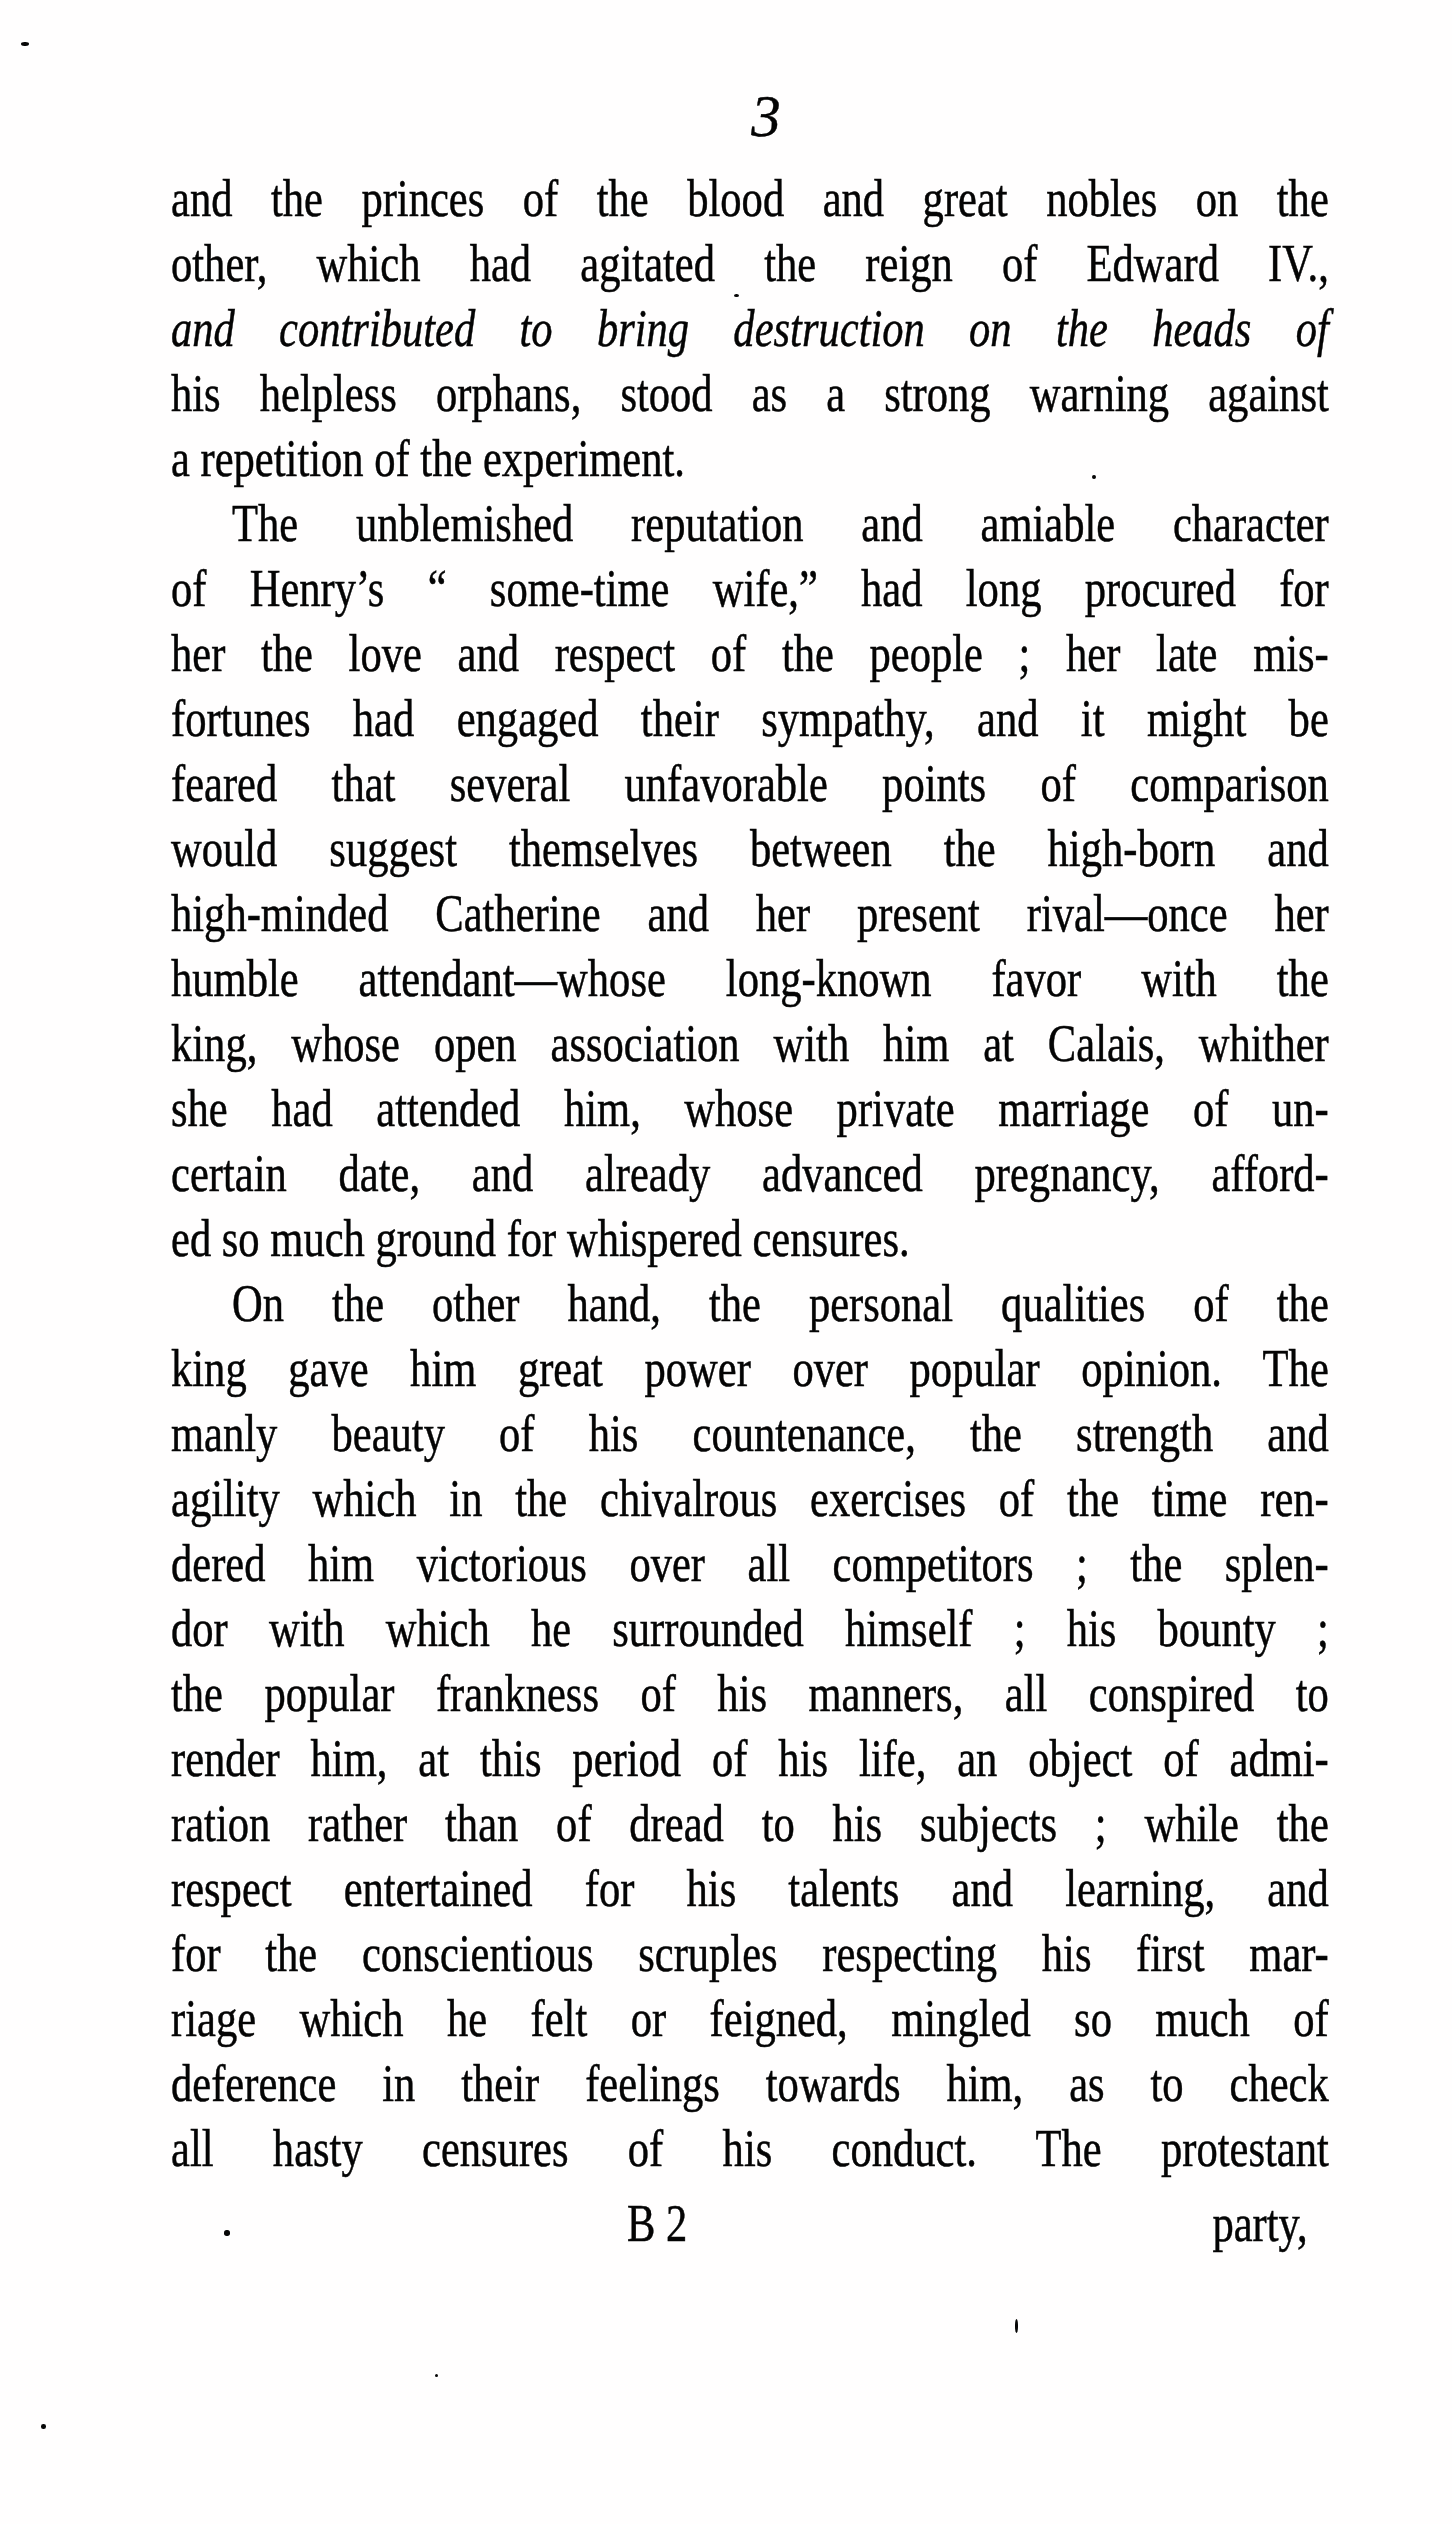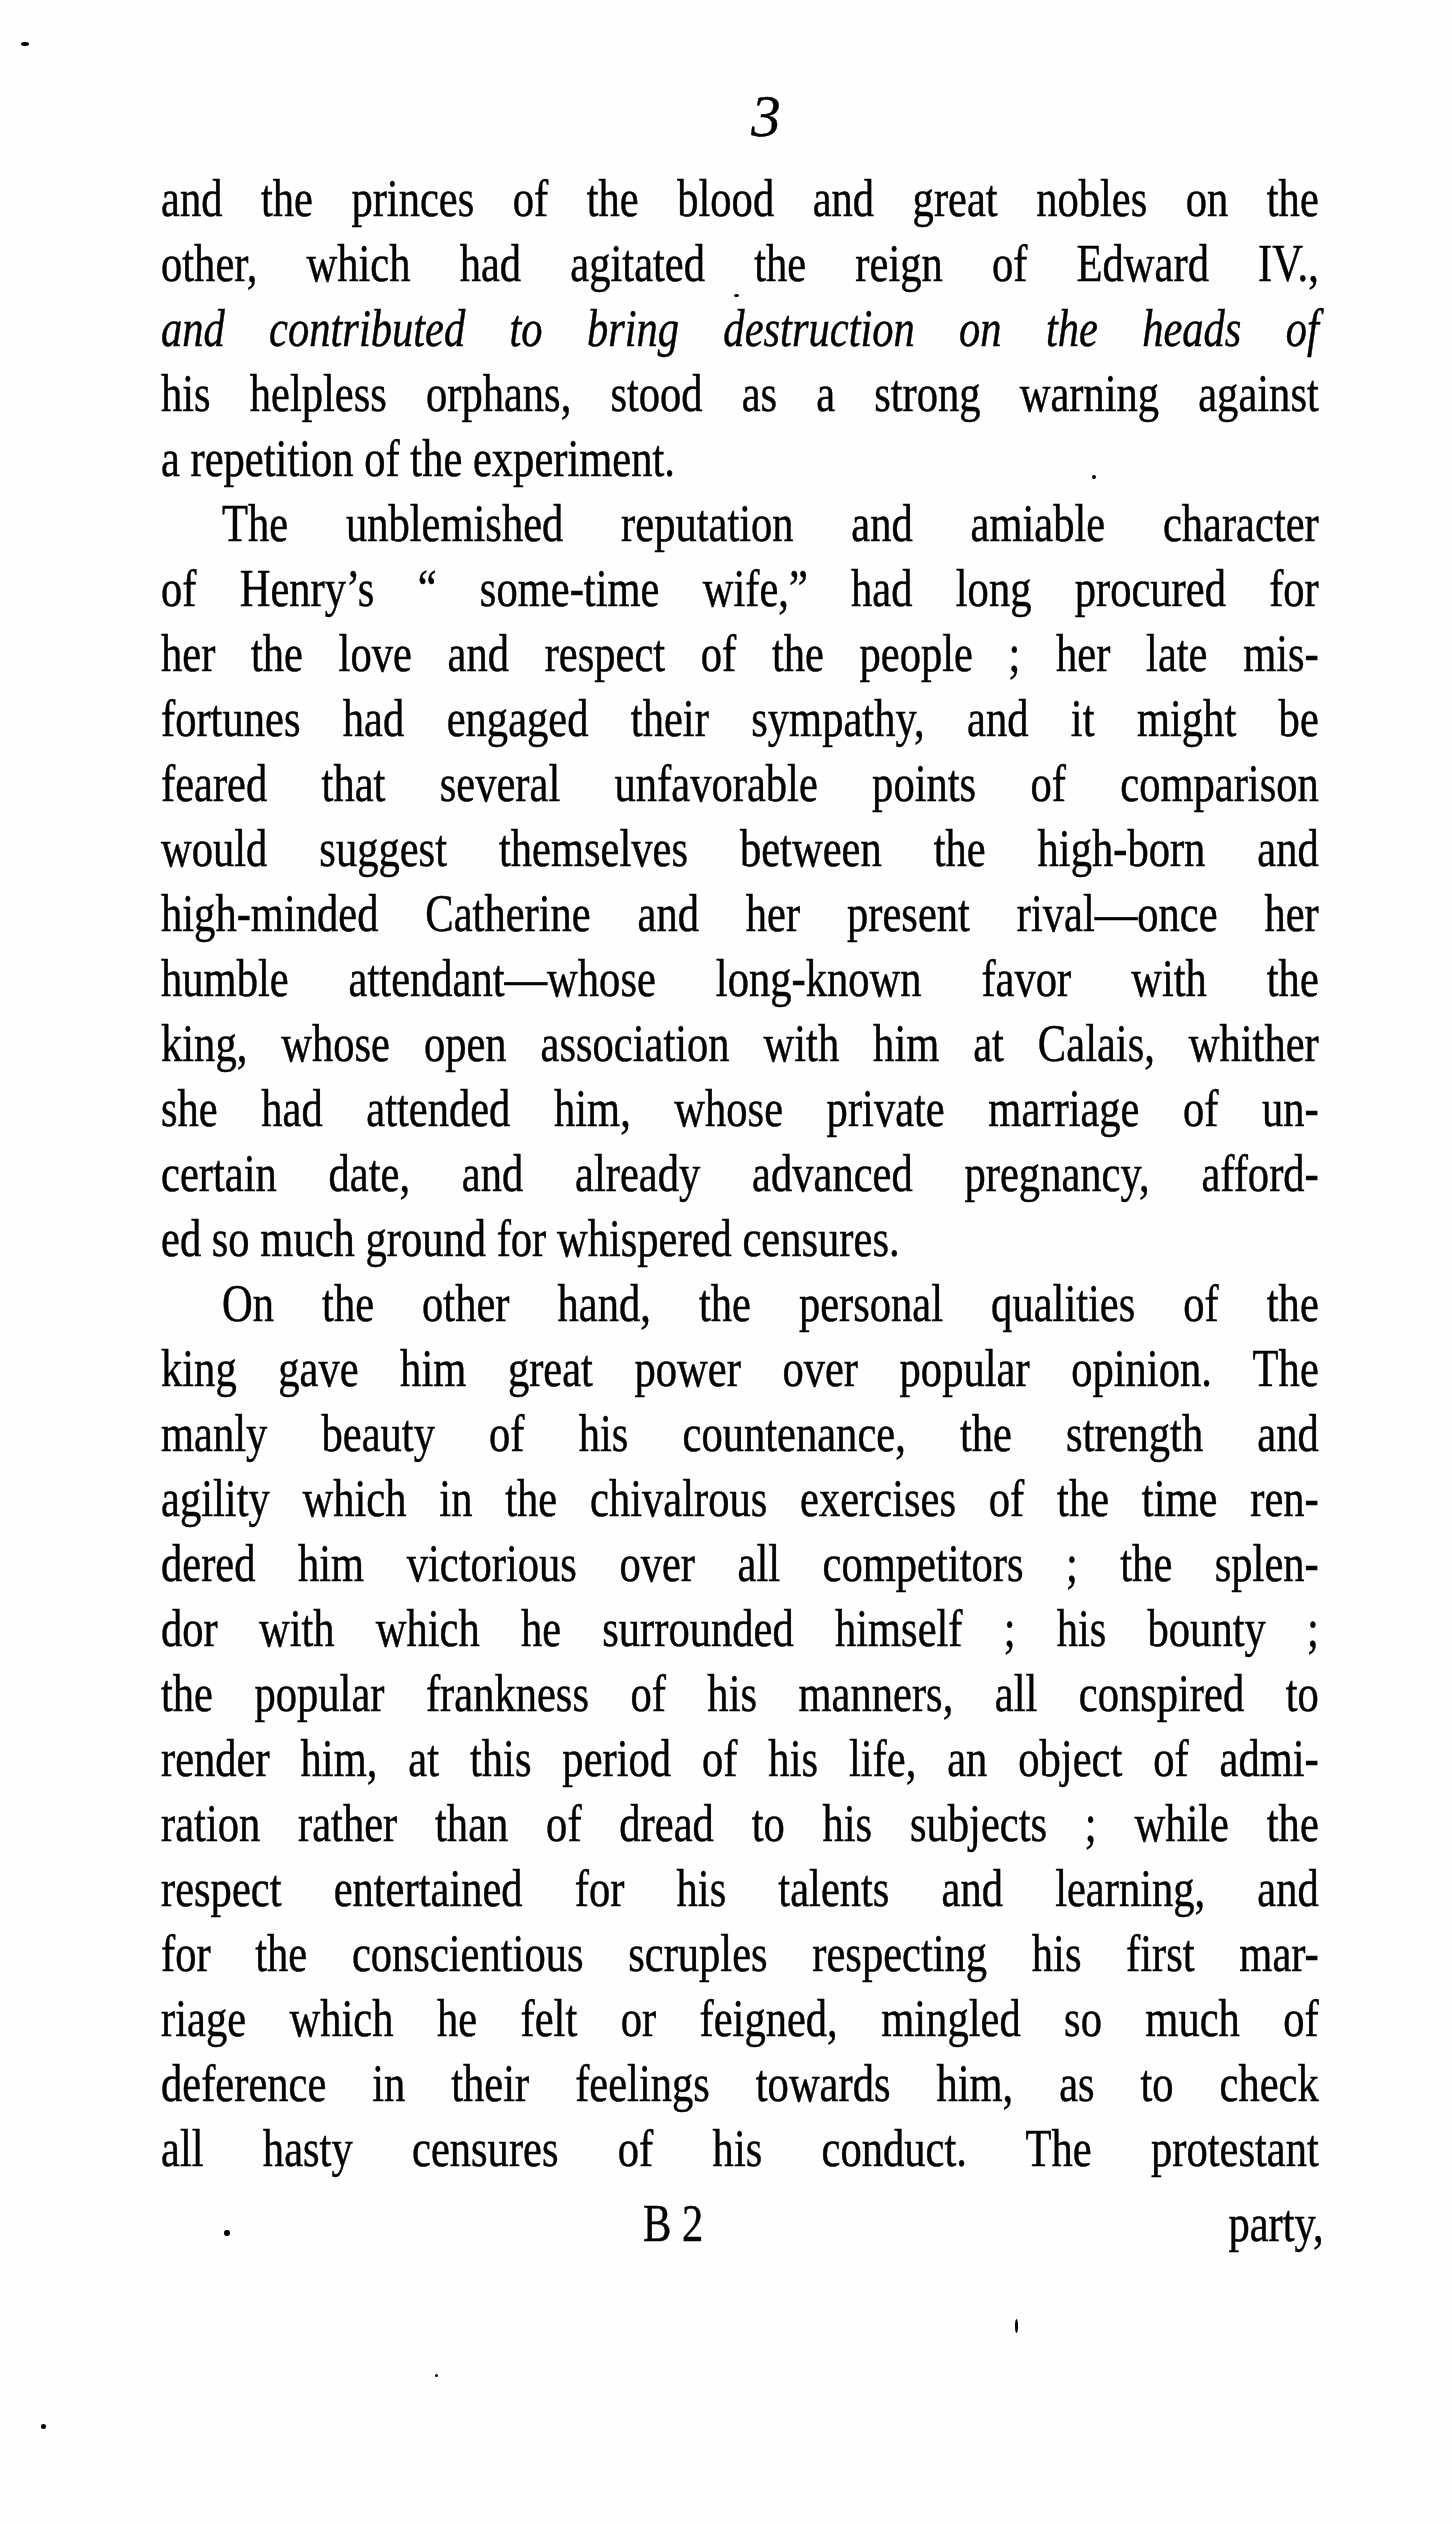--- a/index.html
+++ b/index.html
@@ -23,21 +23,21 @@
     left: 766px;
     transform: translateX(-50%);
     font-size: 59px;
     line-height: 59px;
     font-style: italic;
     -webkit-text-stroke: 0.4px #040404;
   }
   
   .text-block {
     position: absolute;
-    left: 161px;
+    left: 171px;
     top: 166px;
     width: 1158px;
   }
   .line {
     width: 1442px;
     transform: scaleX(0.8029);
     transform-origin: 0 0;
     font-size: 53px;
     line-height: 65px;
     height: 65px;
@@ -50,21 +50,21 @@
   }
   .line.indent {
     text-indent: 76px;
   }
   .line.italic {
     font-style: italic;
   }
   
   .footer {
     position: absolute;
-    left: 166px;
+    left: 150px;
     top: 2191px;
     width: 1158px;
     height: 65px;
     font-size: 53px;
     line-height: 65px;
     text-align: right;
     -webkit-text-stroke: 0.5px #040404;
   }
   .sig {
     position: absolute;

